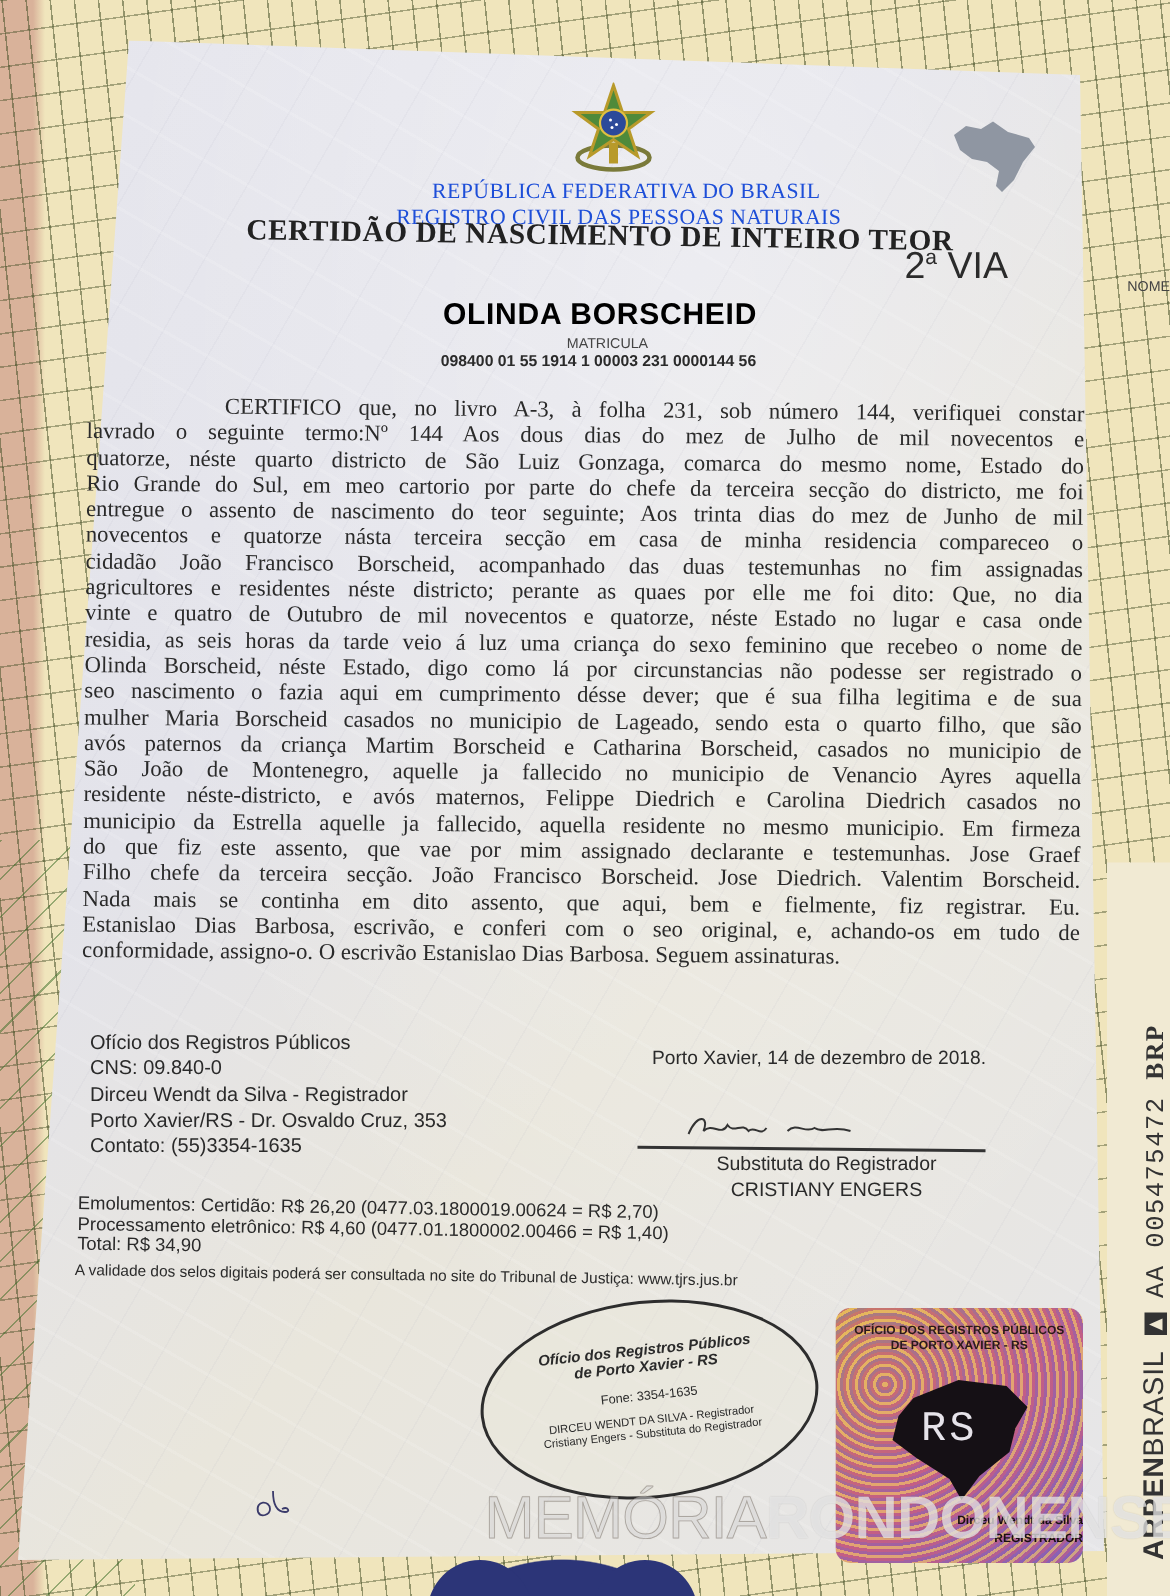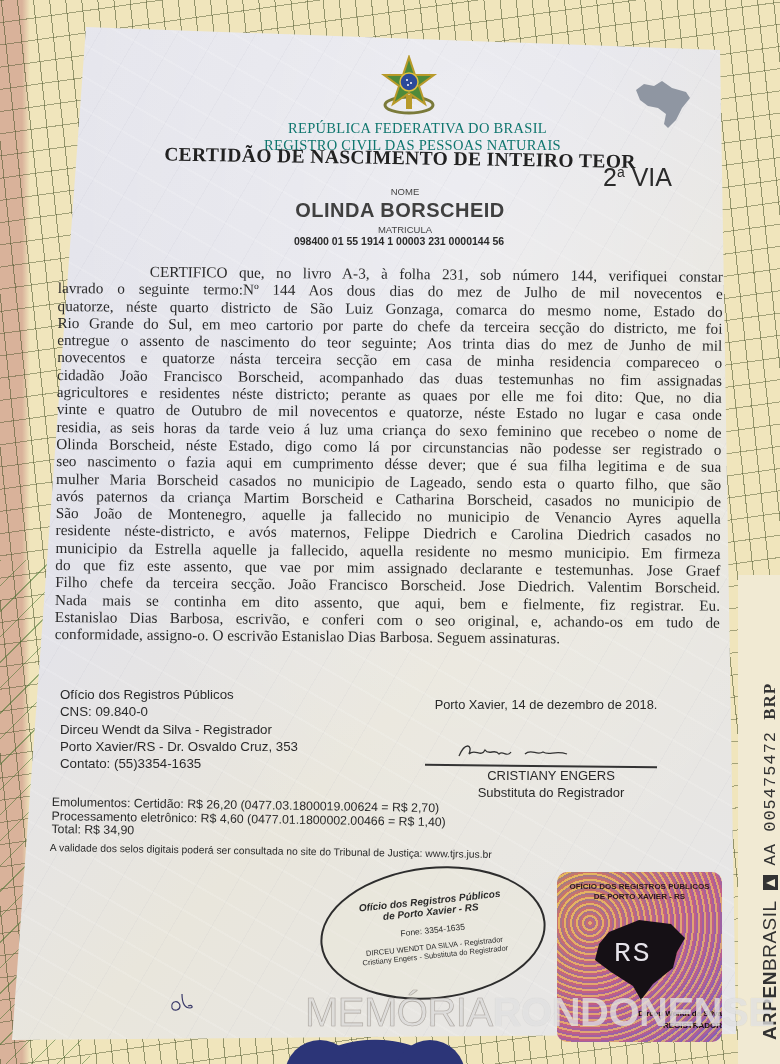--- a/index.html
+++ b/index.html
@@ -47,41 +47,41 @@
       repeating-linear-gradient(120deg, rgba(160,160,180,0.07) 0 1px, transparent 1px 34px);
   }
 
   .coat {
     position: absolute; left: 378px; top: 55px; width: 62px; height: 62px;
   }
   .brazil-map { position: absolute; left: 630px; top: 78px; width: 62px; height: 52px; }
 
   .hdr-small {
     position: absolute; left: 0; width: 100%; text-align: center;
-    color: #0f766e; font-size: 14.5px; letter-spacing: 0.3px;
+    color: #1d4ed8; font-size: 14.5px; letter-spacing: 0.3px;
   }
   .via {
     position: absolute; left: 603px; top: 124px;
     font-family: Liberation Sans, sans-serif; font-size: 25px; color: #2b2b2b; margin-top: 39px;
   }
   .via sup { font-size: 14px; }
   .title {
     position: absolute; left: 0; width: 100%; top: 147px; text-align: center;
     font-size: 19.5px; font-weight: bold; color: #222; letter-spacing: 0.4px;
     transform: rotate(0.9deg); transform-origin: 50% 50%;
     padding-left: 20px; box-sizing: border-box;
   }
   .label-small {
     position: absolute; left: 0; width: 100%; text-align: center;
     font-family: "Liberation Sans", sans-serif; font-size: 9.5px; color: #444;
     padding-left: 30px; box-sizing: border-box;
   }
   .name {
     position: absolute; left: 0; width: 100%; top: 199px; text-align: center;
-    font-family: "Liberation Sans", sans-serif; font-weight: bold; font-size: 20px; color: #404040;
+    font-family: "Liberation Sans", sans-serif; font-weight: bold; font-size: 20px; color: #000000;
     letter-spacing: 0.5px; padding-left: 20px; box-sizing: border-box;
   }
   .matricula-num {
     position: absolute; left: 0; width: 100%; top: 235px; text-align: center;
     font-family: "Liberation Sans", sans-serif; font-weight: bold; font-size: 10.5px; color: #2a2a2a;
     padding-left: 18px; box-sizing: border-box;
   }
 
   .body-text {
     position: absolute; left: 58px; top: 262px; width: 665px;
@@ -177,21 +177,21 @@
     border-left: 4.5px solid transparent; border-right: 4.5px solid transparent; border-bottom: 9px solid #f1ead3;
   }
   .side-text .serial { font-family: "Liberation Mono", monospace; font-size: 17px; letter-spacing: 1px; }
   .side-text .serial b { font-family: "Liberation Serif", serif; }
 
   .watermark {
     position: absolute; left: 305px; top: 990px; font-family: "Liberation Sans", sans-serif;
     font-size: 40px; letter-spacing: -0.5px; color: rgba(255,255,255,0.55); white-space: nowrap;
     text-shadow: 0 0 1px rgba(0,0,0,0.15);
   }
-  .watermark .thin { font-weight: normal; color: rgba(250,250,250,0.45); -webkit-text-stroke: 0.6px rgba(120,110,100,0.5); }
+  .watermark .thin { font-weight: normal; color: rgba(250,250,250,0.45); margin-left: 18px; -webkit-text-stroke: 0.6px rgba(120,110,100,0.5); }
   .watermark .bold { font-weight: bold; color: rgba(235,235,235,0.75); margin-top: 19px; }
 </style>
 </head>
 <body>
 
 <div class="bg"></div>
 <div class="bg-diag"></div>
 <div class="rosette"></div>
 
 <div class="paper"></div>
@@ -207,21 +207,21 @@
   <rect x="28" y="40" width="6" height="14" fill="#b89a2a"></rect>
 </svg>
 <svg class="brazil-map" viewBox="0 0 62 52">
   <path d="M6,12 L14,6 L24,8 L32,3 L42,10 L56,14 L60,20 L52,30 L46,42 L38,50 L34,46 L36,36 L28,30 L18,28 L10,22 Z" fill="#8f96a2"></path>
 </svg>
 
 <div class="hdr-small" style="top:120px; padding-left:55px; box-sizing:border-box;">REPÚBLICA FEDERATIVA DO BRASIL</div>
 <div class="hdr-small" style="top:137px; padding-left:45px; box-sizing:border-box;">REGISTRO CIVIL DAS PESSOAS NATURAIS</div>
 <div class="via"><span>2</span><sup>a</sup><span> VIA</span></div>
 <div class="title">CERTIDÃO DE NASCIMENTO DE INTEIRO TEOR</div>
-<div class="label-small" style="top:186px;">NOME</div>
+<div class="label-small" style="top:186px;text-align:right;">NOME</div>
 <div class="name">OLINDA BORSCHEID</div>
 <div class="label-small" style="top:224px;">MATRICULA</div>
 <div class="matricula-num">098400 01 55 1914 1 00003 231 0000144 56</div>
 
 <div class="body-text">
   <span class="line first">CERTIFICO que, no livro A-3, à folha 231, sob número 144, verifiquei constar</span>
   <span class="line">lavrado o seguinte termo:Nº 144 Aos dous dias do mez de Julho de mil novecentos e</span>
   <span class="line">quatorze, néste quarto districto de São Luiz Gonzaga, comarca do mesmo nome, Estado do</span>
   <span class="line">Rio Grande do Sul, em meo cartorio por parte do chefe da terceira secção do districto, me foi</span>
   <span class="line">entregue o assento de nascimento do teor seguinte; Aos trinta dias do mez de Junho de mil</span>
@@ -253,22 +253,22 @@
 </div>
 
 <div class="attest sans">
   <div>Porto Xavier, 14 de dezembro de 2018.</div>
 </div>
 <svg class="sig-scrawl" viewBox="0 0 120 24">
   <path d="M4,16 C10,2 18,4 14,14 C20,8 26,18 30,10 C34,16 40,8 44,14 C48,10 52,18 56,12 M70,14 C76,8 82,16 88,12 C94,16 100,10 112,14" fill="none" stroke="#333" stroke-width="1.3"></path>
 </svg>
 <div class="sig-line"></div>
 <div class="signer sans">
+  <div>Substituta do Registrador</div>
   <div>CRISTIANY ENGERS</div>
-  <div>Substituta do Registrador</div>
 </div>
 
 <div class="fees sans">
   <div>Emolumentos: Certidão: R$ 26,20 (0477.03.1800019.00624 = R$ 2,70)</div>
   <div>Processamento eletrônico: R$ 4,60 (0477.01.1800002.00466 = R$ 1,40)</div>
   <div>Total: R$ 34,90</div>
 </div>
 <div class="validity sans">A validade dos selos digitais poderá ser consultada no site do Tribunal de Justiça: www.tjrs.jus.br</div>
 
 <div class="stamp">

